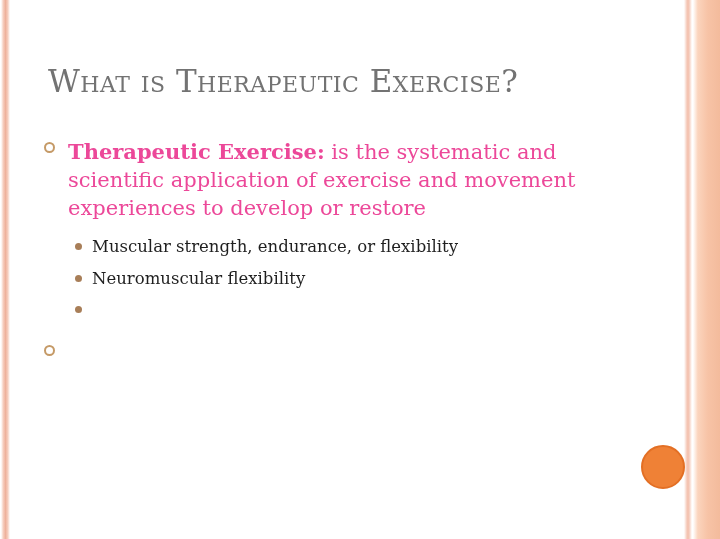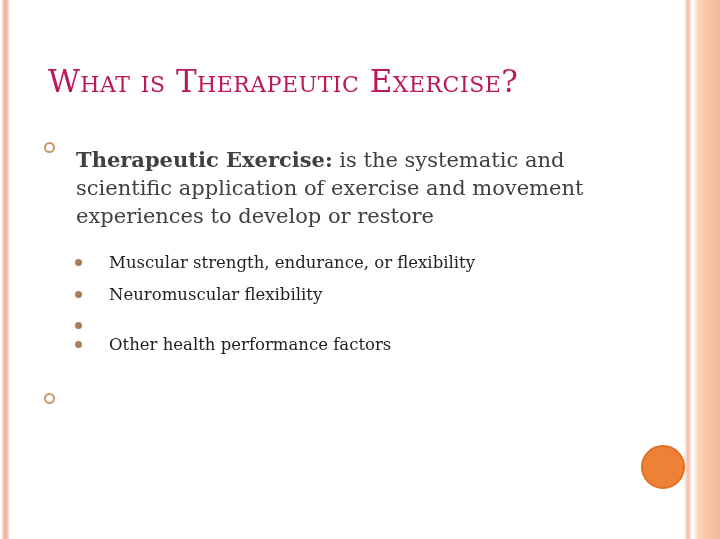--- a/index.html
+++ b/index.html
@@ -47,58 +47,57 @@
   .title {
     position: absolute;
     left: 48px; top: 62px;
     margin: 0;
     width: 600px;
     font-variant: small-caps;
     font-weight: normal;
     font-size: 31px;
     line-height: 38px;
     letter-spacing: 0.5px;
-    color: #be185d;
+    color: #737373;
   }
   
   .content {
     position: absolute;
     left: 40px; top: 134px;
     width: 630px;
   }
   .bullet-row {
     display: flex;
     align-items: flex-start;
   }
   .ring {
     flex: 0 0 auto;
     width: 7px; height: 7px;
     margin: 8px 9px 0 4px;
     border: 2.5px solid #c59a67;
     border-radius: 50%;
     background: #ffffff;
   }
   .bullet-text {
-    margin: 12px;
+    margin: 4px;
     font-size: 21px;
     line-height: 28px;
-    color: #404040;
+    color: #ec4899;
     white-space: pre-line;
   }
   .bullet-text strong { font-weight: bold; }
   .sub-list {
     list-style: none;
     margin: 5px 0 0 0;
     padding: 0;
   }
   .sub-item {
     display: flex;
     align-items: flex-start;
     line-height: 31.5px;
-    gap: 17px;
   }
   .dot {
     flex: 0 0 auto;
     width: 7px; height: 7px;
     margin: 12px 10px 0 35px;
     border-radius: 50%;
     background: #a87e58;
   }
   .sub-text {
     font-size: 16.5px;
@@ -132,24 +131,20 @@
         <span class="dot"></span>
         <span class="sub-text">Muscular strength, endurance, or flexibility</span>
       </li>
       <li class="sub-item">
         <span class="dot"></span>
         <span class="sub-text">Neuromuscular flexibility</span>
       </li>
       <li class="sub-item">
         <span class="dot"></span>
       </li>
-      <li class="sub-item">
-        <span class="dot"></span>
-        <span class="sub-text">Other health performance factors</span>
-      </li>
     </ul>
 
     <div class="bullet-row bullet-2">
       <span class="ring"></span>
     </div>
 
   </div>
 </div>
 
 </body></html>

